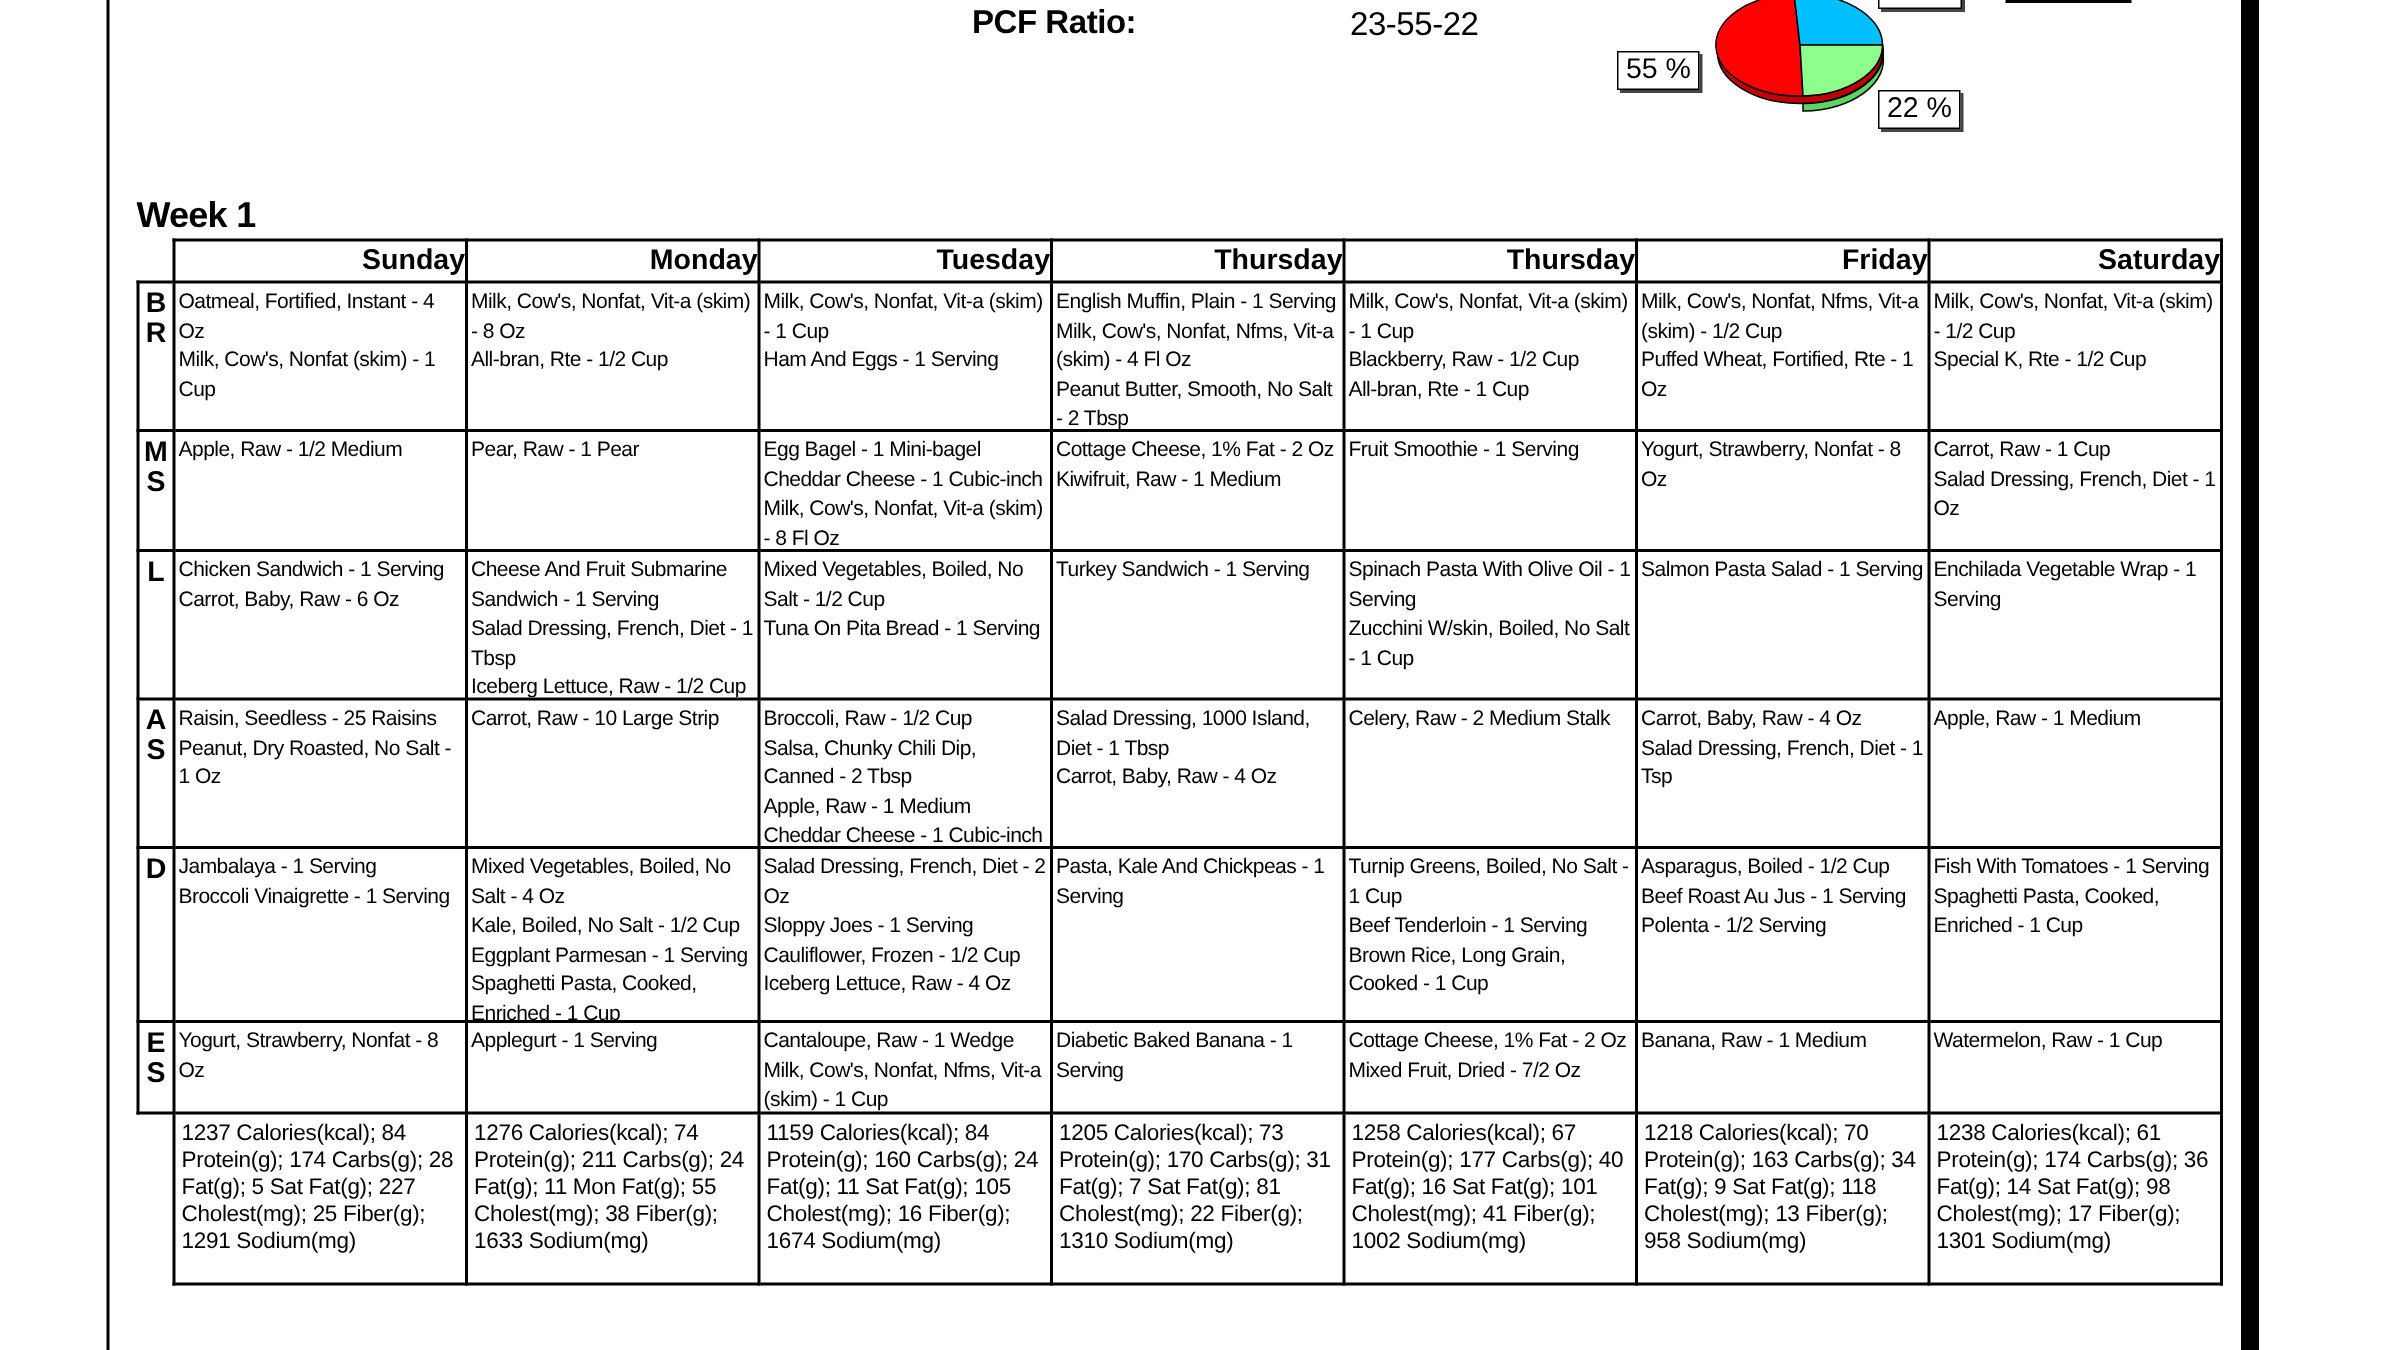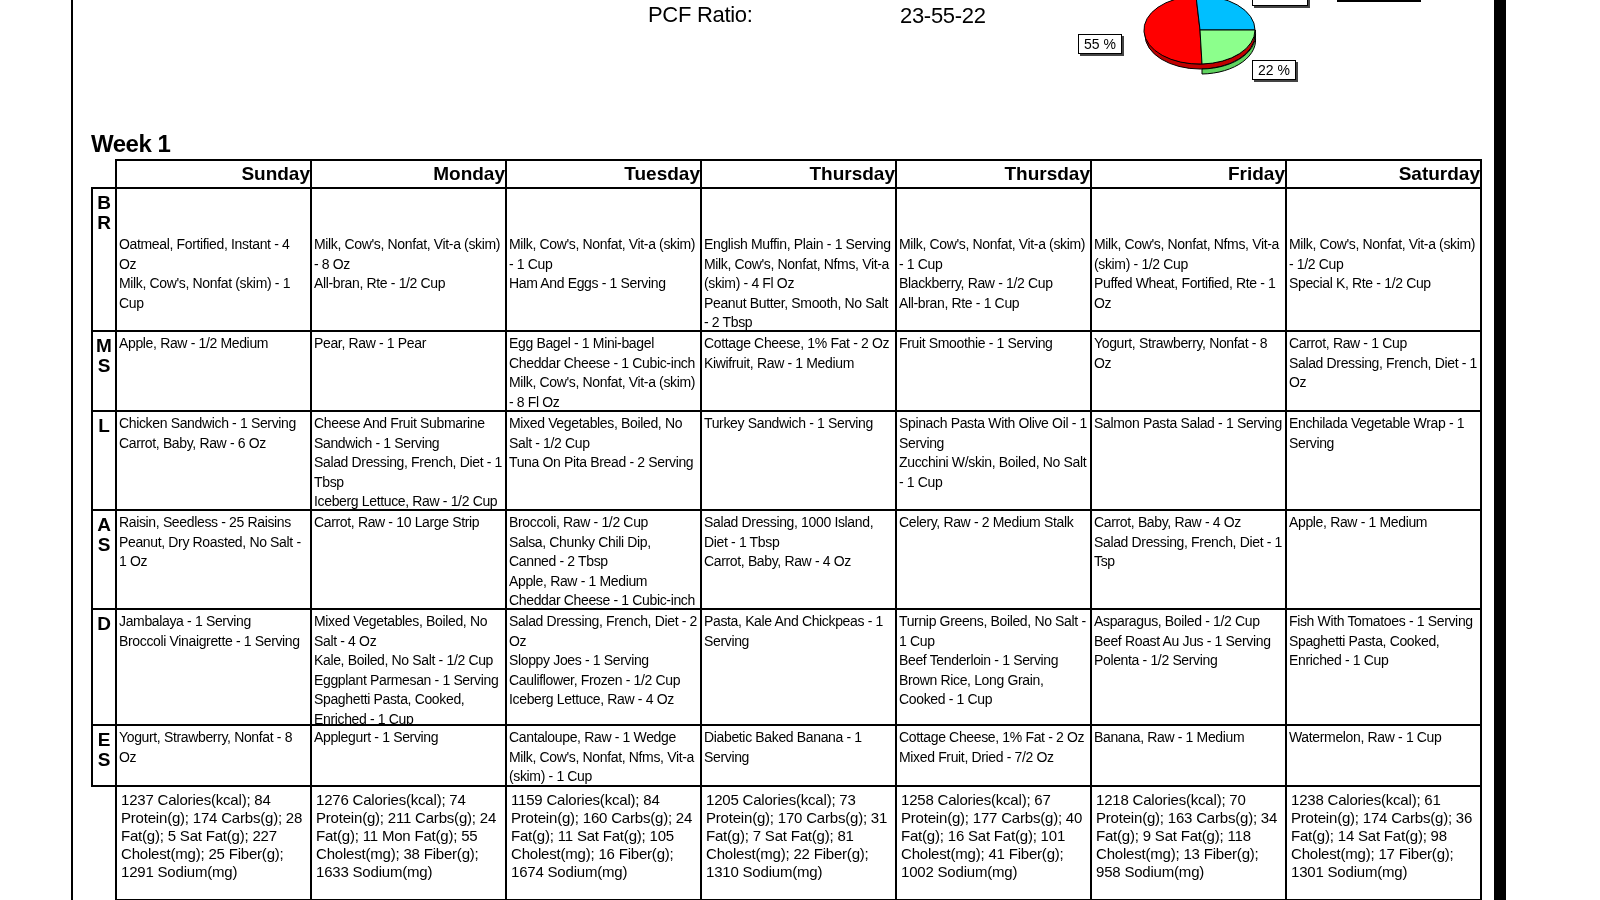--- a/index.html
+++ b/index.html
@@ -1,38 +1,38 @@
 <!DOCTYPE html>
 <html><head>
 <meta charset="utf-8">
 <style>
   html,body{margin:0;padding:0;background:#fff;}
   body{width:1600px;height:900px;position:relative;overflow:hidden;font-family:"Liberation Sans",sans-serif;color:#000;}
   .page-left-border{position:absolute;left:71px;top:0;width:2px;height:900px;background:#000;}
   .page-right-border{position:absolute;left:1494px;top:0;width:12px;height:900px;background:#000;}
-  .pcf-label{position:absolute;left:648px;top:2px;font-size:22px;font-weight:normal;letter-spacing:-0.3px;}
+  .pcf-label{position:absolute;left:648px;top:2px;font-size:22px;font-weight:bold;letter-spacing:-0.3px;}
   .pcf-value{position:absolute;left:900px;top:3px;font-size:22px;letter-spacing:-0.3px;}
   .pie-wrap{position:absolute;left:1130px;top:-12px;width:140px;height:90px;}
-  .pie-label{position:absolute;border:1.5px solid #000;background:#fff;font-size:14px;padding:1px 5px;box-shadow:2px 2px 0 #444;}
+  .pie-label{position:absolute;border:1.5px solid #000;background:#fff;font-size:19px;padding:1px 5px;box-shadow:2px 2px 0 #444;}
   .pie-label.l55{left:1078px;top:34px;}
   .pie-label.l22{left:1252px;top:60px;}
   .pie-label.ltop{left:1252px;top:-14px;width:44px;height:16px;}
   .legend-line{position:absolute;left:1337px;top:0;width:84px;height:1.5px;background:#000;}
   .week-title{position:absolute;left:91px;top:130px;font-size:24px;font-weight:bold;letter-spacing:-0.5px;}
   table.plan{position:absolute;left:91px;top:159px;border-collapse:collapse;table-layout:fixed;}
   table.plan td, table.plan th{border:2px solid #000;vertical-align:top;padding:0;}
   th.day{height:22px;font-size:19px;font-weight:bold;text-align:right;line-height:26px;overflow:hidden;}
   th.corner{border:none !important;}
   td.meal-tag{width:22px;font-weight:bold;font-size:19px;line-height:20px;text-align:center;padding-top:4px !important;}
   td.cell{font-size:14px;line-height:19.5px;padding:2px 0 0 2px !important;overflow:hidden;letter-spacing:-0.35px;}
   td.cell .inner{overflow:hidden;}
   td.cell .item{display:block;}
   td.totals{font-size:15px;line-height:18px;padding:4px 0 0 4px !important;letter-spacing:-0.2px;border-radius:29px;}
   td.tot-blank{border:none !important;}
-  tr.r-br td.cell .inner{height:95px;margin-top:44px;}
+  tr.r-br td.cell .inner{height:95px;}
   tr.r-ms td.cell .inner{height:76px;}
   tr.r-l td.cell .inner{height:95px;}
   tr.r-as td.cell .inner{height:95px;}
   tr.r-d td.cell .inner{height:112px;}
   tr.r-es td.cell .inner{height:57px;}
   tr.r-tot td.totals .inner{height:108px;overflow:hidden;}
 </style>
 </head>
 <body>
 
@@ -195,21 +195,21 @@
         <td class="cell">
           <div class="inner">
             <span class="item">Cheese And Fruit Submarine Sandwich - 1 Serving</span>
             <span class="item">Salad Dressing, French, Diet - 1 Tbsp</span>
             <span class="item">Iceberg Lettuce, Raw - 1/2 Cup</span>
           </div>
         </td>
         <td class="cell">
           <div class="inner">
             <span class="item">Mixed Vegetables, Boiled, No Salt - 1/2 Cup</span>
-            <span class="item">Tuna On Pita Bread - 2 Serving</span>
+            <span class="item">Tuna On Pita Bread - 1 Serving</span>
           </div>
         </td>
         <td class="cell">
           <div class="inner">
             <span class="item">Turkey Sandwich - 1 Serving</span>
           </div>
         </td>
         <td class="cell">
           <div class="inner">
             <span class="item">Spinach Pasta With Olive Oil - 1 Serving</span>

